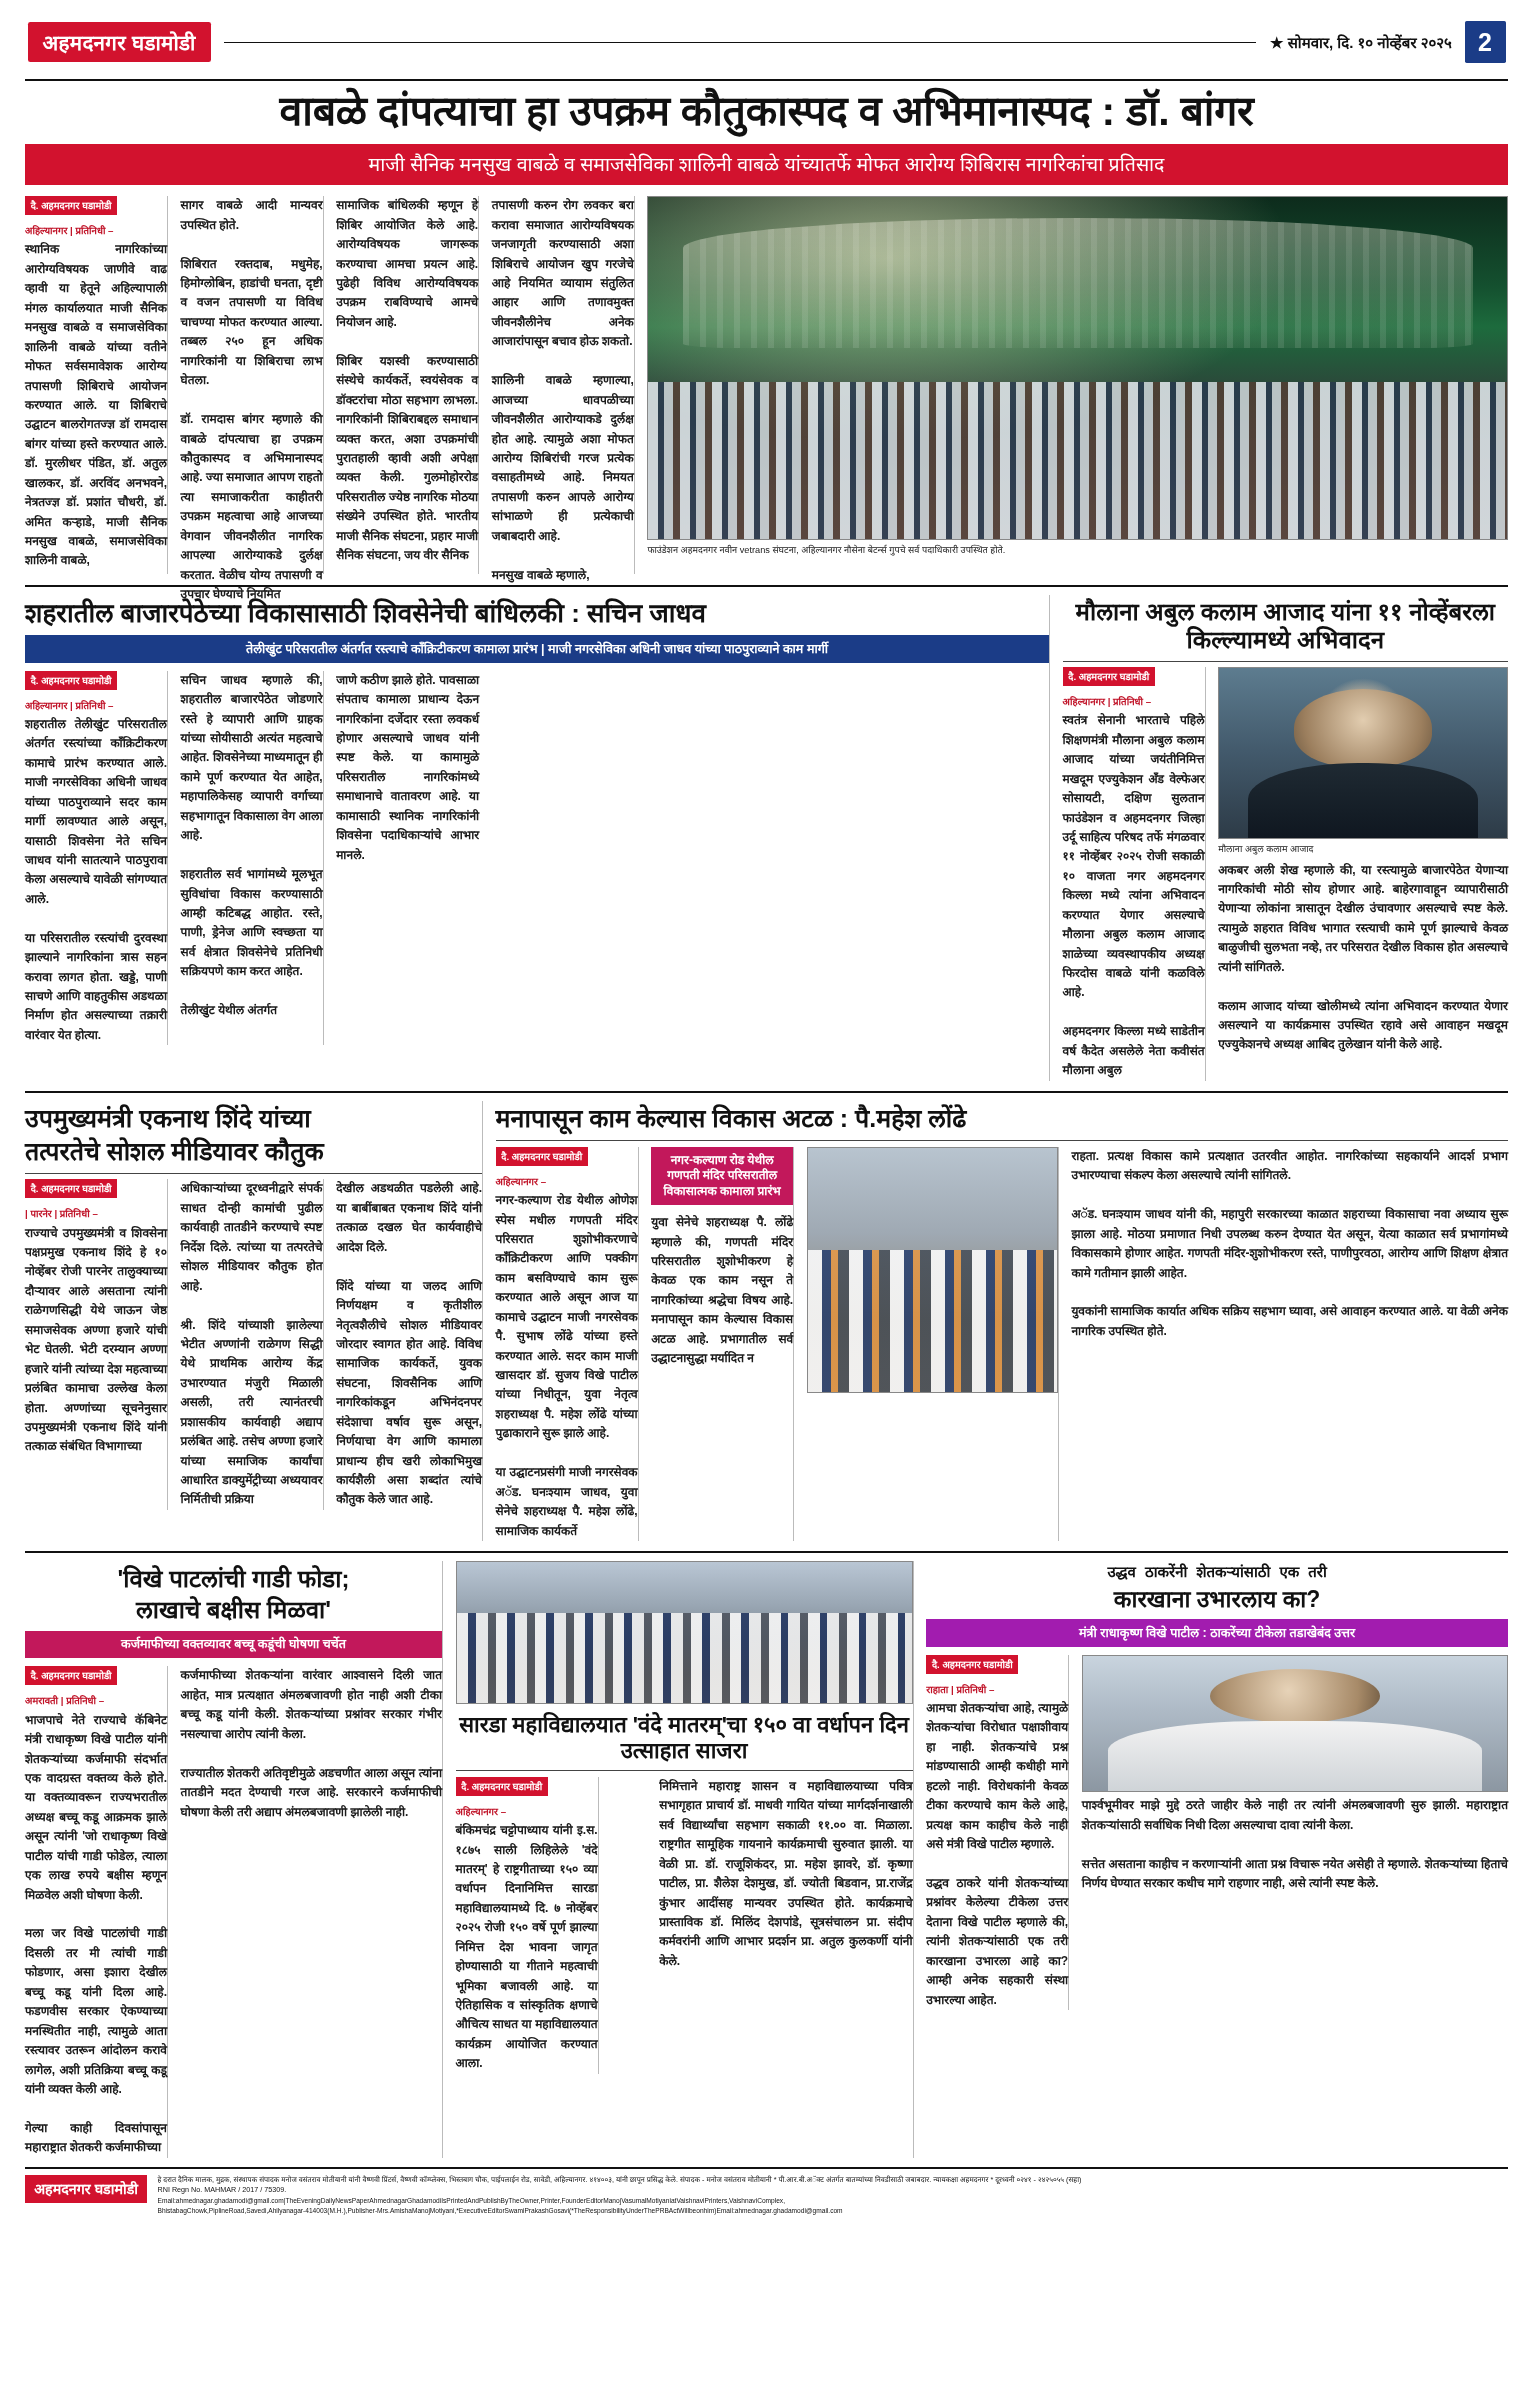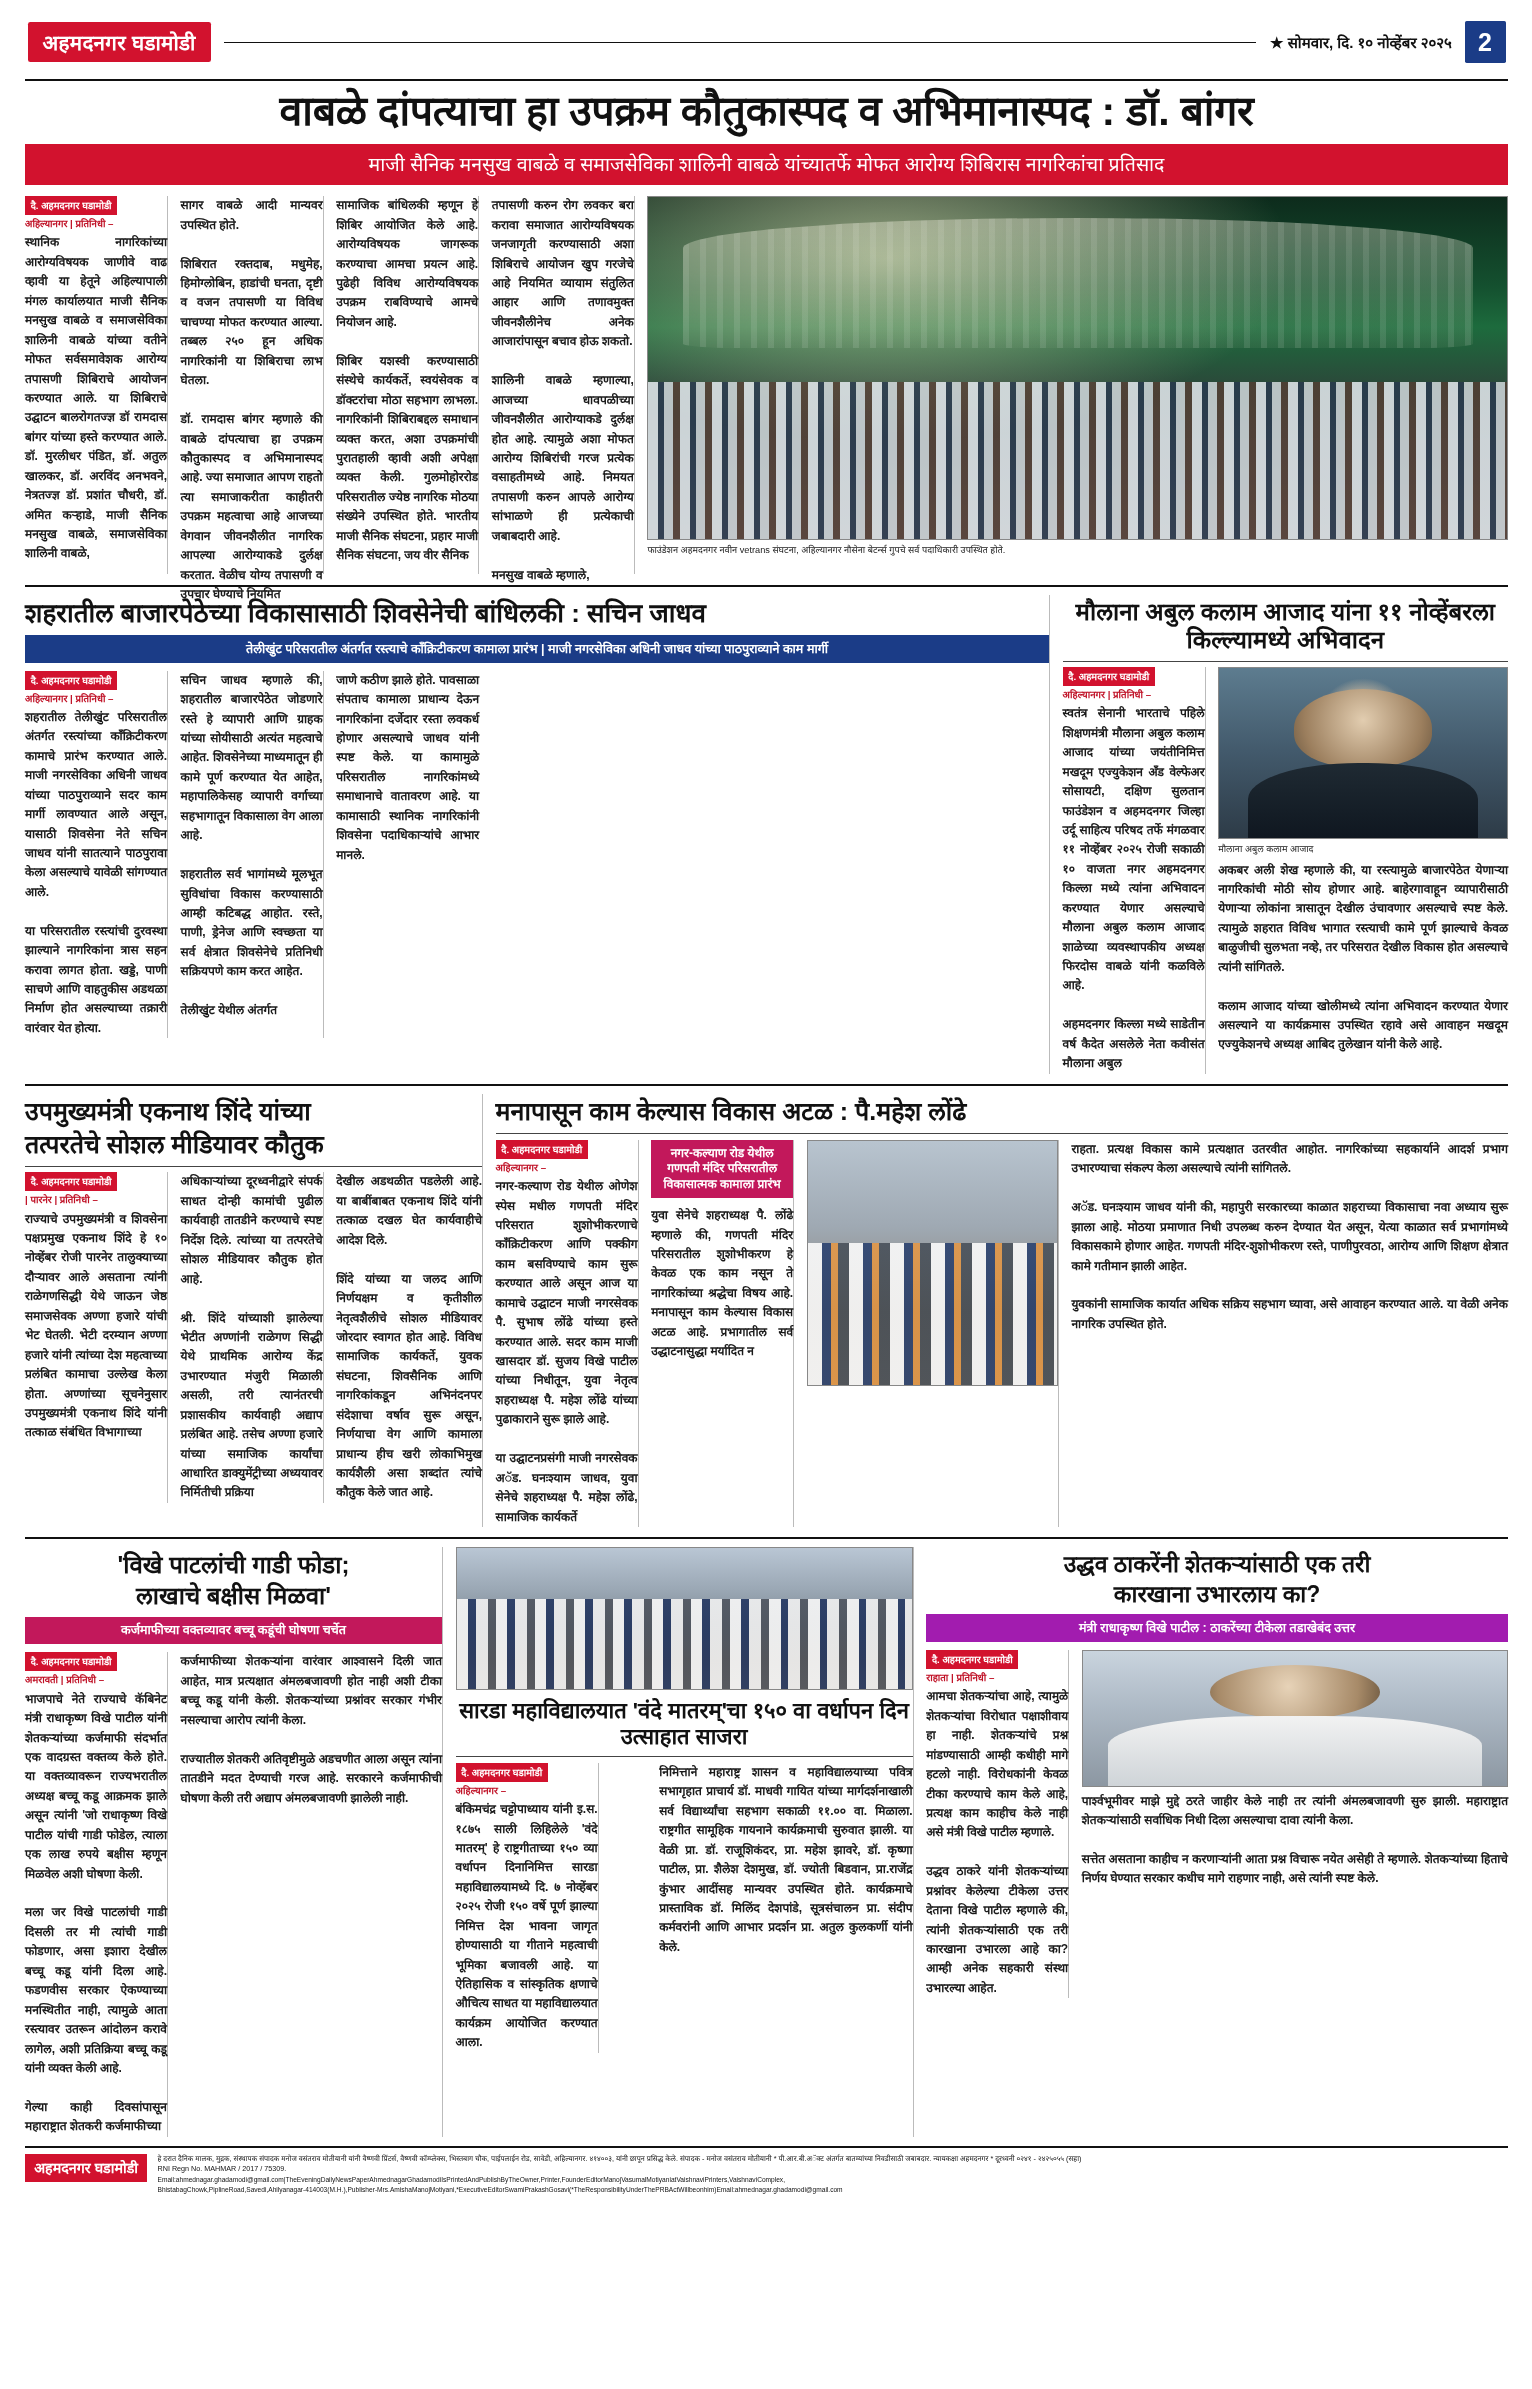--- a/index.html
+++ b/index.html
@@ -88,21 +88,21 @@
   .hr-thin  { border-top: 1.1px solid #444; margin: 6.9px 0 5.7px 0; }
 
   
   .byline-badge {
     display: inline-block;
     background: #d2122e;
     color: #fff;
     font-size: 9.7px;
     font-weight: bold;
     padding: 2.9px 5.7px;
-    margin-bottom: 2px;
+    margin-bottom: 9px;
   }
   .byline-loc {
     font-size: 9.7px;
     font-weight: bold;
     color: #c01227;
     margin-bottom: 3.4px;
   }
 
   
   .col-text {
@@ -481,21 +481,21 @@
             <div class="byline-loc">अहिल्यानगर –</div>
             <div class="col-text">बंकिमचंद्र चट्टोपाध्याय यांनी इ.स. १८७५ साली लिहिलेले 'वंदे मातरम्' हे राष्ट्रगीताच्या १५० व्या वर्धापन दिनानिमित्त सारडा महाविद्यालयामध्ये दि. ७ नोव्हेंबर २०२५ रोजी १५० वर्षे पूर्ण झाल्या निमित्त देश भावना जागृत होण्यासाठी या गीताने महत्वाची भूमिका बजावली आहे. या ऐतिहासिक व सांस्कृतिक क्षणाचे औचित्य साधत या महाविद्यालयात कार्यक्रम आयोजित करण्यात आला.</div>
           </div>
           <div style="flex:1;margin-left:48px;">
             <div class="col-text">निमित्ताने महाराष्ट्र शासन व महाविद्यालयाच्या पवित्र सभागृहात प्राचार्य डॉ. माधवी गायित यांच्या मार्गदर्शनाखाली सर्व विद्यार्थ्यांचा सहभाग सकाळी ११.०० वा. मिळाला. राष्ट्रगीत सामूहिक गायनाने कार्यक्रमाची सुरुवात झाली. या वेळी प्रा. डॉ. राजूशिकंदर, प्रा. महेश झावरे, डॉ. कृष्णा पाटील, प्रा. शैलेश देशमुख, डॉ. ज्योती बिडवान, प्रा.राजेंद्र कुंभार आदींसह मान्यवर उपस्थित होते. कार्यक्रमाचे प्रास्ताविक डॉ. मिलिंद देशपांडे, सूत्रसंचालन प्रा. संदीप कर्मवरांनी आणि आभार प्रदर्शन प्रा. अतुल कुलकर्णी यांनी केले.</div>
           </div>
         </div>
       </div>
 
       <div style="flex:1;">
-        <div class="sec-head center" style="font-size:23px;">उद्धव ठाकरेंनी शेतकऱ्यांसाठी एक तरी</div>
+        <div class="sec-head center" style="font-size:15px;font-family:Liberation Mono, monospace;">उद्धव ठाकरेंनी शेतकऱ्यांसाठी एक तरी</div>
         <div class="sec-head center" style="font-size:23px;margin-top:-3.4px;">कारखाना उभारलाय का?</div>
         <div class="sec-strip red">मंत्री राधाकृष्ण विखे पाटील : ठाकरेंच्या टीकेला तडाखेबंद उत्तर</div>
         <div class="row gap">
           <div style="width:143px;" class="colsep">
             <div class="byline-badge">दै. अहमदनगर घडामोडी</div>
             <div class="byline-loc">राहाता | प्रतिनिधी –</div>
             <div class="col-text" style="white-space:pre-line;">आमचा शेतकऱ्यांचा आहे, त्यामुळे शेतकऱ्यांचा विरोधात पक्षाशीवाय हा नाही. शेतकऱ्यांचे प्रश्न मांडण्यासाठी आम्ही कधीही मागे हटलो नाही. विरोधकांनी केवळ टीका करण्याचे काम केले आहे, प्रत्यक्ष काम काहीच केले नाही असे मंत्री विखे पाटील म्हणाले.
 
 उद्धव ठाकरे यांनी शेतकऱ्यांच्या प्रश्नांवर केलेल्या टीकेला उत्तर देताना विखे पाटील म्हणाले की, त्यांनी शेतकऱ्यांसाठी एक तरी कारखाना उभारला आहे का? आम्ही अनेक सहकारी संस्था उभारल्या आहेत.</div>
           </div>

